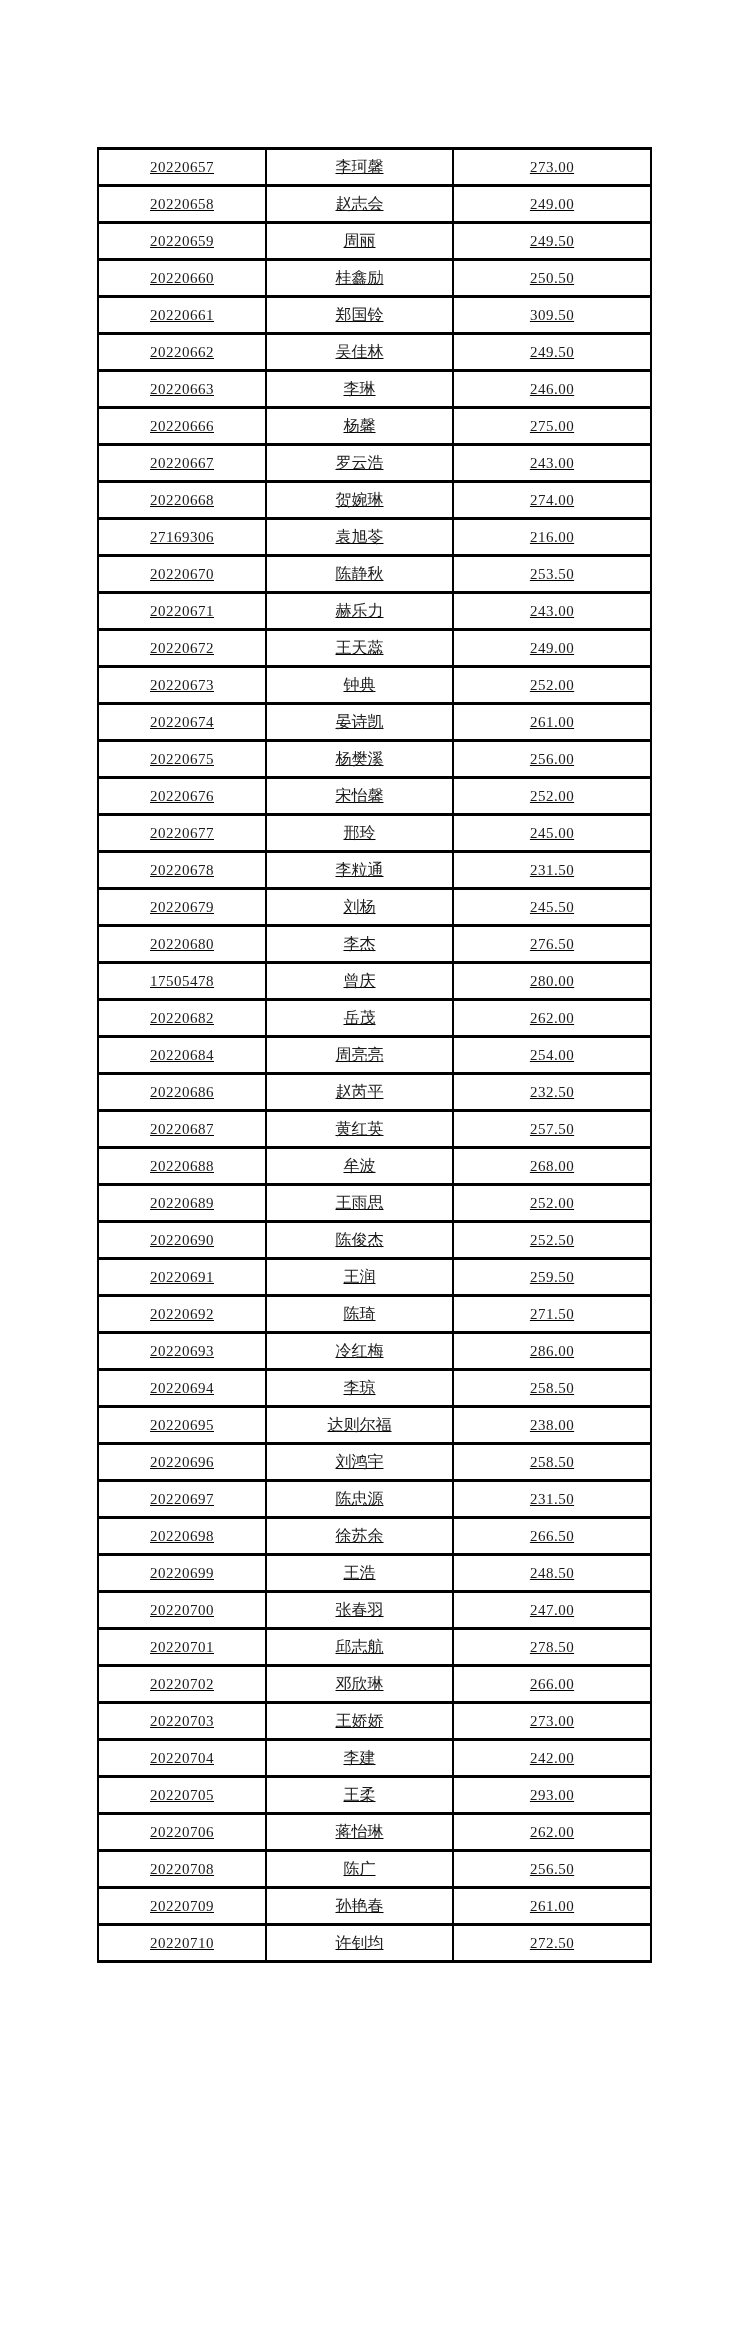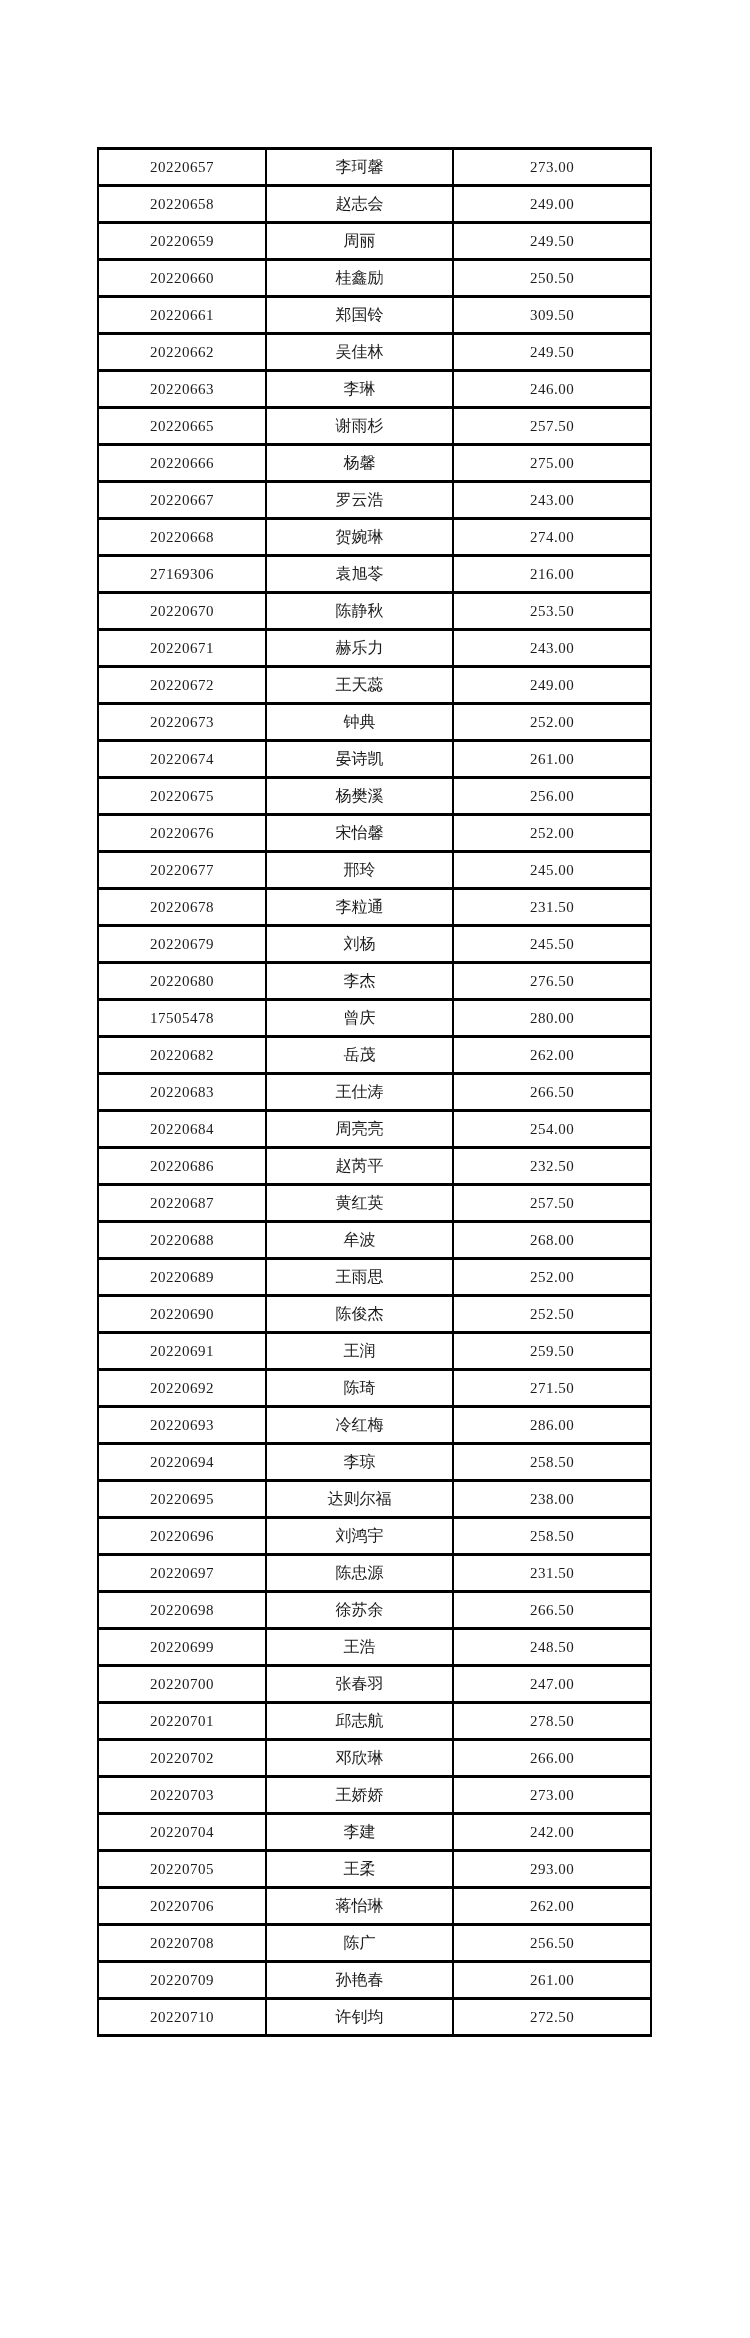--- a/index.html
+++ b/index.html
@@ -27,20 +27,21 @@
     top: 147px;
     width: 553px;
     border-collapse: collapse;
     table-layout: fixed;
   }
   table.score-table col.col-id    { width: 168px; }
   table.score-table col.col-name  { width: 187px; }
   table.score-table col.col-score { width: 198px; }
   table.score-table tr {
     height: 37px;
+    text-decoration: underline;
   }
   table.score-table td {
     border-top: 3px solid #000000;
     border-bottom: 3px solid #000000;
     border-left: 2px solid #000000;
     border-right: 2px solid #000000;
     text-align: center;
     vertical-align: middle;
     color: #1c1c1c;
     padding: 0;
@@ -98,25 +99,20 @@
         <td class="cell-id">20220662</td>
         <td class="cell-name">吴佳林</td>
         <td class="cell-score">249.50</td>
       </tr>
         <tr>
         <td class="cell-id">20220663</td>
         <td class="cell-name">李琳</td>
         <td class="cell-score">246.00</td>
       </tr>
         <tr>
-        <td class="cell-id">20220665</td>
-        <td class="cell-name">谢雨杉</td>
-        <td class="cell-score">257.50</td>
-      </tr>
-        <tr>
         <td class="cell-id">20220666</td>
         <td class="cell-name">杨馨</td>
         <td class="cell-score">275.00</td>
       </tr>
         <tr>
         <td class="cell-id">20220667</td>
         <td class="cell-name">罗云浩</td>
         <td class="cell-score">243.00</td>
       </tr>
         <tr>
@@ -186,25 +182,20 @@
       </tr>
         <tr>
         <td class="cell-id">17505478</td>
         <td class="cell-name">曾庆</td>
         <td class="cell-score">280.00</td>
       </tr>
         <tr>
         <td class="cell-id">20220682</td>
         <td class="cell-name">岳茂</td>
         <td class="cell-score">262.00</td>
-      </tr>
-        <tr>
-        <td class="cell-id">20220683</td>
-        <td class="cell-name">王仕涛</td>
-        <td class="cell-score">266.50</td>
       </tr>
         <tr>
         <td class="cell-id">20220684</td>
         <td class="cell-name">周亮亮</td>
         <td class="cell-score">254.00</td>
       </tr>
         <tr>
         <td class="cell-id">20220686</td>
         <td class="cell-name">赵芮平</td>
         <td class="cell-score">232.50</td>

